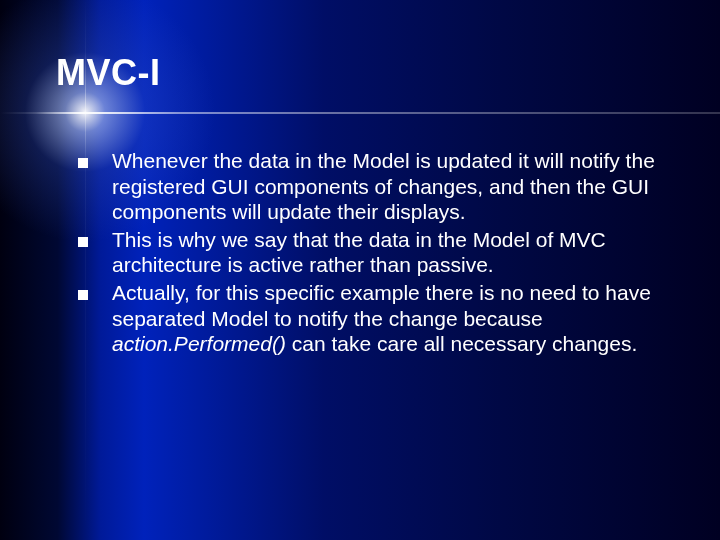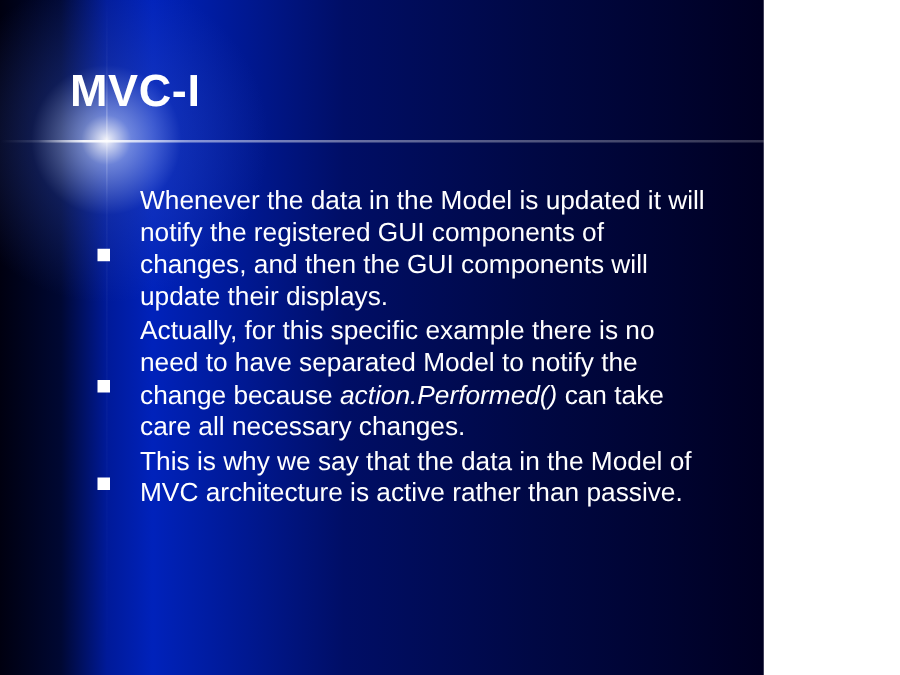--- a/index.html
+++ b/index.html
@@ -5,21 +5,21 @@
   html, body {
     margin: 0;
     padding: 0;
     width: 720px;
     height: 540px;
     overflow: hidden;
     font-family: Verdana, Geneva, sans-serif;
   }
   .slide {
     position: relative;
-    width: 611px;
+    width: 720px;
     height: 540px;
     background:
       radial-gradient(circle at 85px 112px,
         rgba(255,255,255,0.95) 0px,
         rgba(180,200,255,0.6) 20px,
         rgba(60,90,200,0.25) 60px,
         rgba(0,0,0,0) 130px),
       linear-gradient(90deg,
         #000010 0%,
         #000833 8%,
@@ -73,21 +73,21 @@
     letter-spacing: 0.5px;
   }
   .body {
     position: absolute;
     left: 78px;
     top: 148px;
     right: 40px;
   }
   .bullet-item {
     display: flex;
-    align-items: center;
+    align-items: flex-start;
     margin-bottom: 2px;
   }
   .bullet {
     flex: 0 0 auto;
     width: 10px;
     height: 10px;
     background: #ffffff;
     margin-top: 10px;
     margin-right: 24px;
   }
@@ -113,25 +113,25 @@
 
   <div class="body">
 
     <div class="bullet-item">
       <div class="bullet"></div>
       <div class="bullet-text">Whenever the data in the Model is updated it will notify the registered GUI components of changes, and then the GUI components will update their displays.</div>
     </div>
 
     <div class="bullet-item">
       <div class="bullet"></div>
-      <div class="bullet-text">
-        <span>Actually, for this specific example there is no need to have separated Model to notify the change because </span><em>action.Performed()</em><span> can take care all necessary changes.</span>
-      </div>
+      <div class="bullet-text">This is why we say that the data in the Model of MVC architecture is active rather than passive.</div>
     </div>
 
     <div class="bullet-item">
       <div class="bullet"></div>
-      <div class="bullet-text">This is why we say that the data in the Model of MVC architecture is active rather than passive.</div>
+      <div class="bullet-text">
+        <span>Actually, for this specific example there is no need to have separated Model to notify the change because </span><em>action.Performed()</em><span> can take care all necessary changes.</span>
+      </div>
     </div>
 
 
   </div>
 </div>
 
 </body></html>

